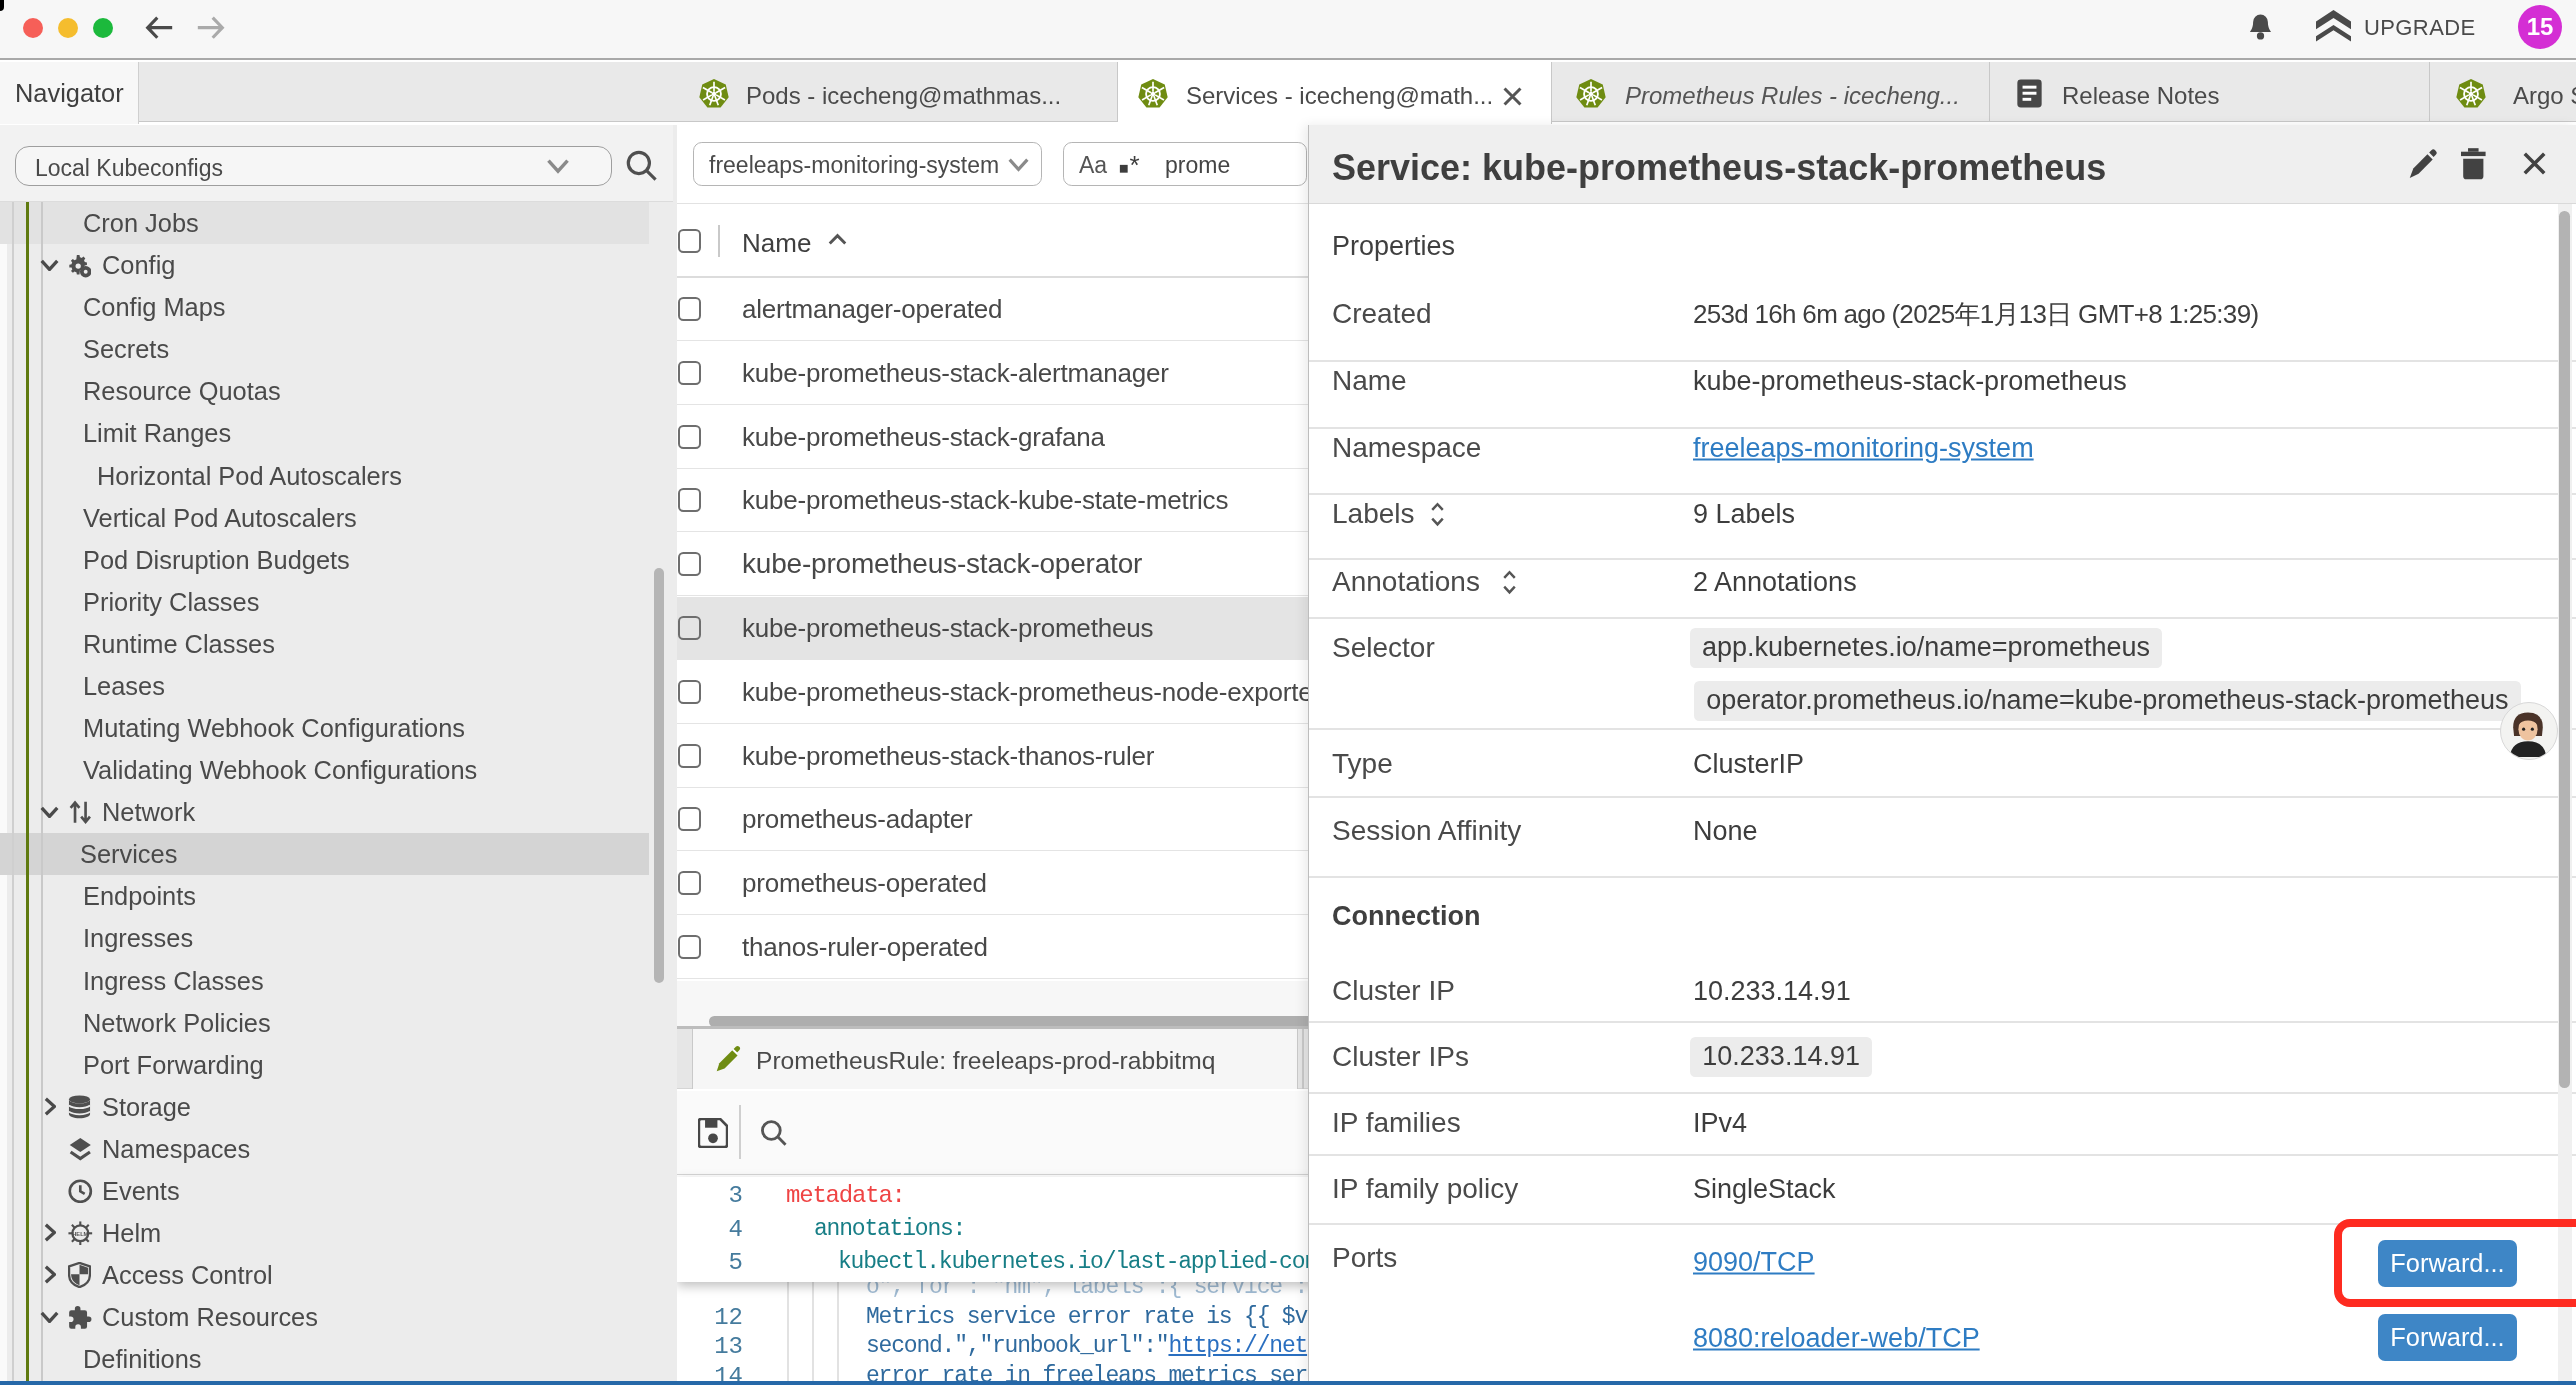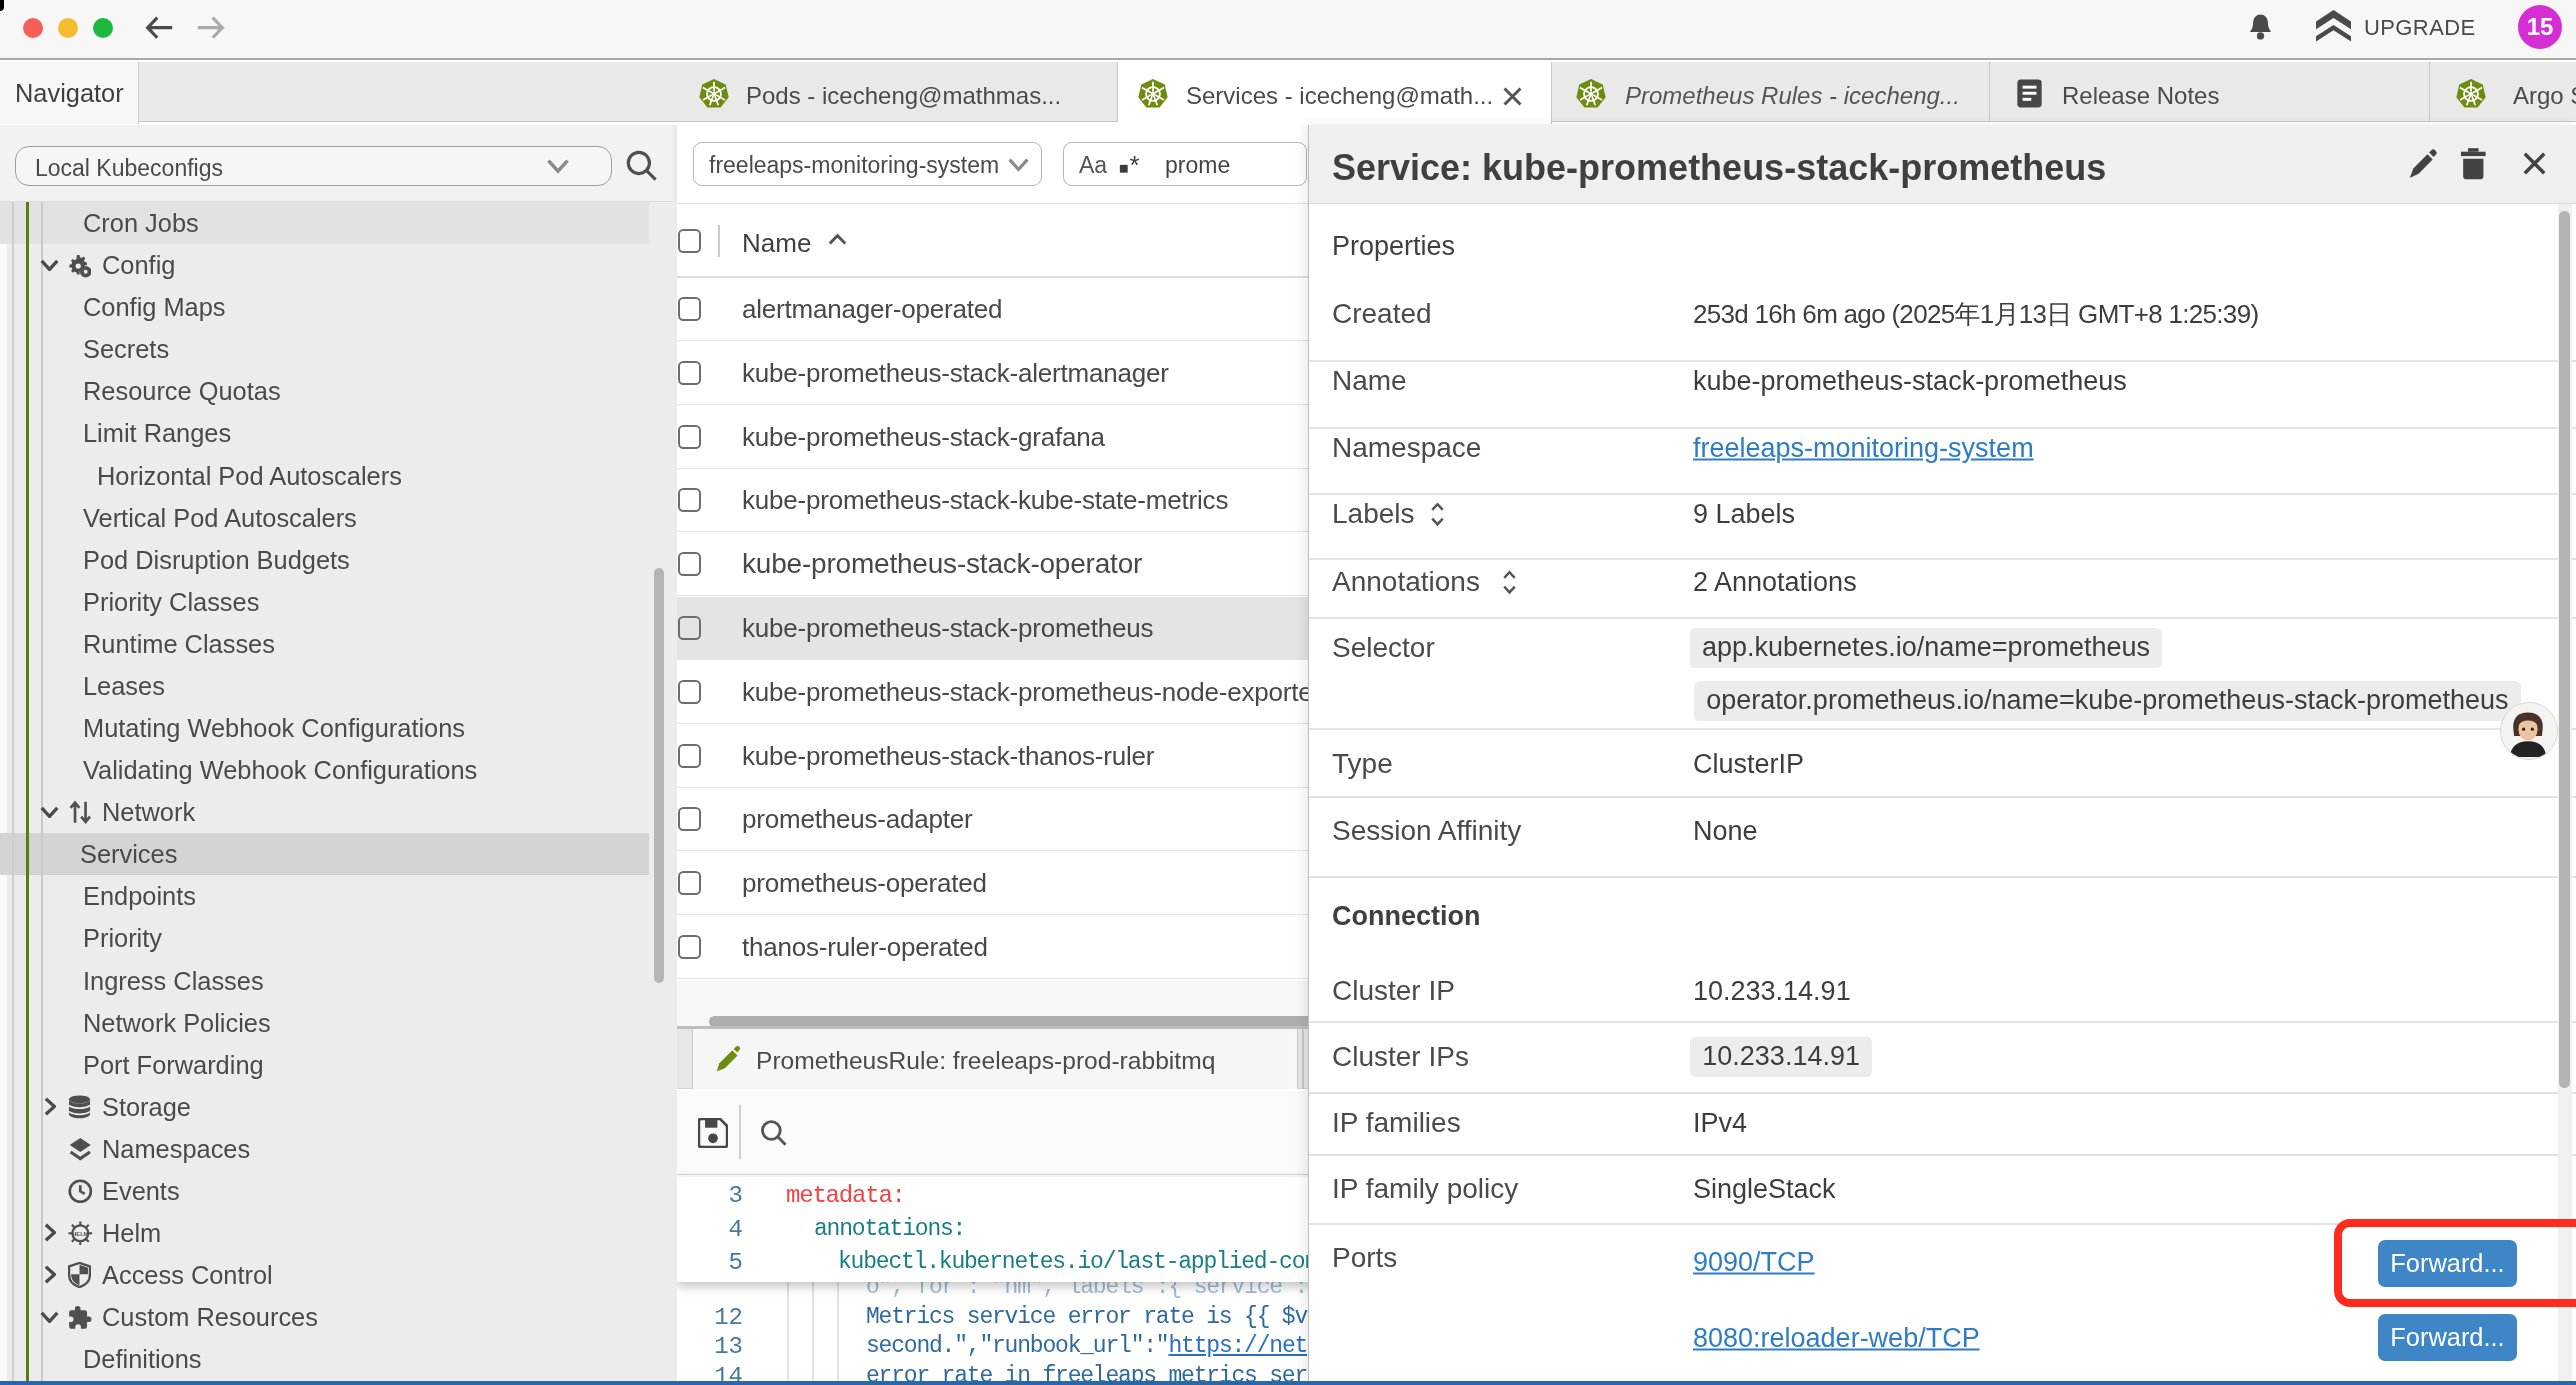--- a/index.html
+++ b/index.html
@@ -201,21 +201,21 @@
         </svg>
 <div class="tlabel" style="left:102px;">Network</div>
 </div>
 <div class="trow" style="top:631px;background:#d4d4d4;">
 <div class="tlabel" style="left:80px;">Services</div>
 </div>
 <div class="trow" style="top:673px;">
 <div class="tlabel" style="left:83px;">Endpoints</div>
 </div>
 <div class="trow" style="top:715px;">
-<div class="tlabel" style="left:83px;">Priority</div>
+<div class="tlabel" style="left:83px;">Ingresses</div>
 </div>
 <div class="trow" style="top:758px;">
 <div class="tlabel" style="left:83px;">Ingress Classes</div>
 </div>
 <div class="trow" style="top:800px;">
 <div class="tlabel" style="left:83px;">Network Policies</div>
 </div>
 <div class="trow" style="top:842px;">
 <div class="tlabel" style="left:83px;">Port Forwarding</div>
 </div>

